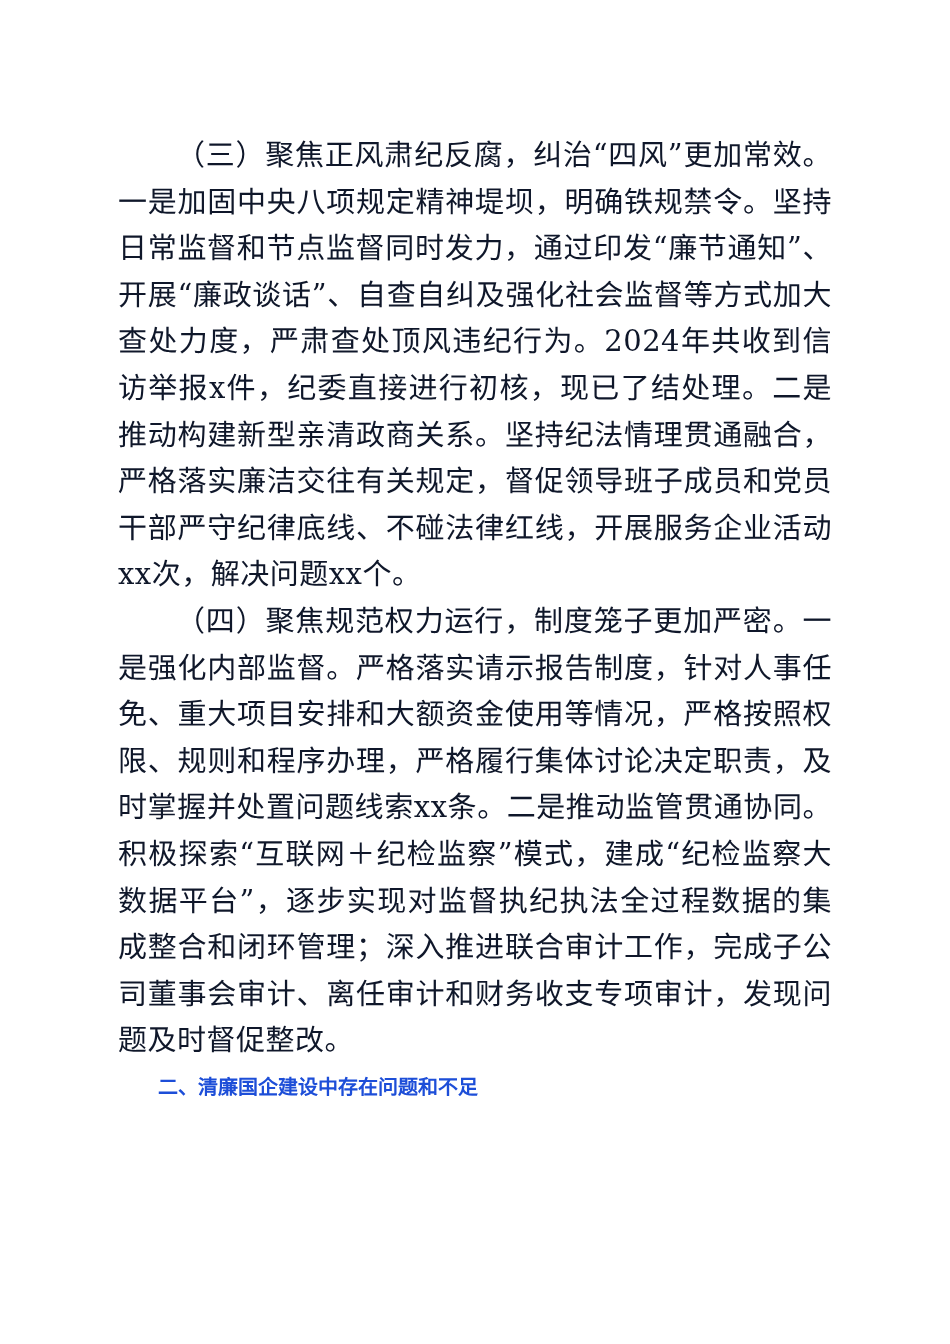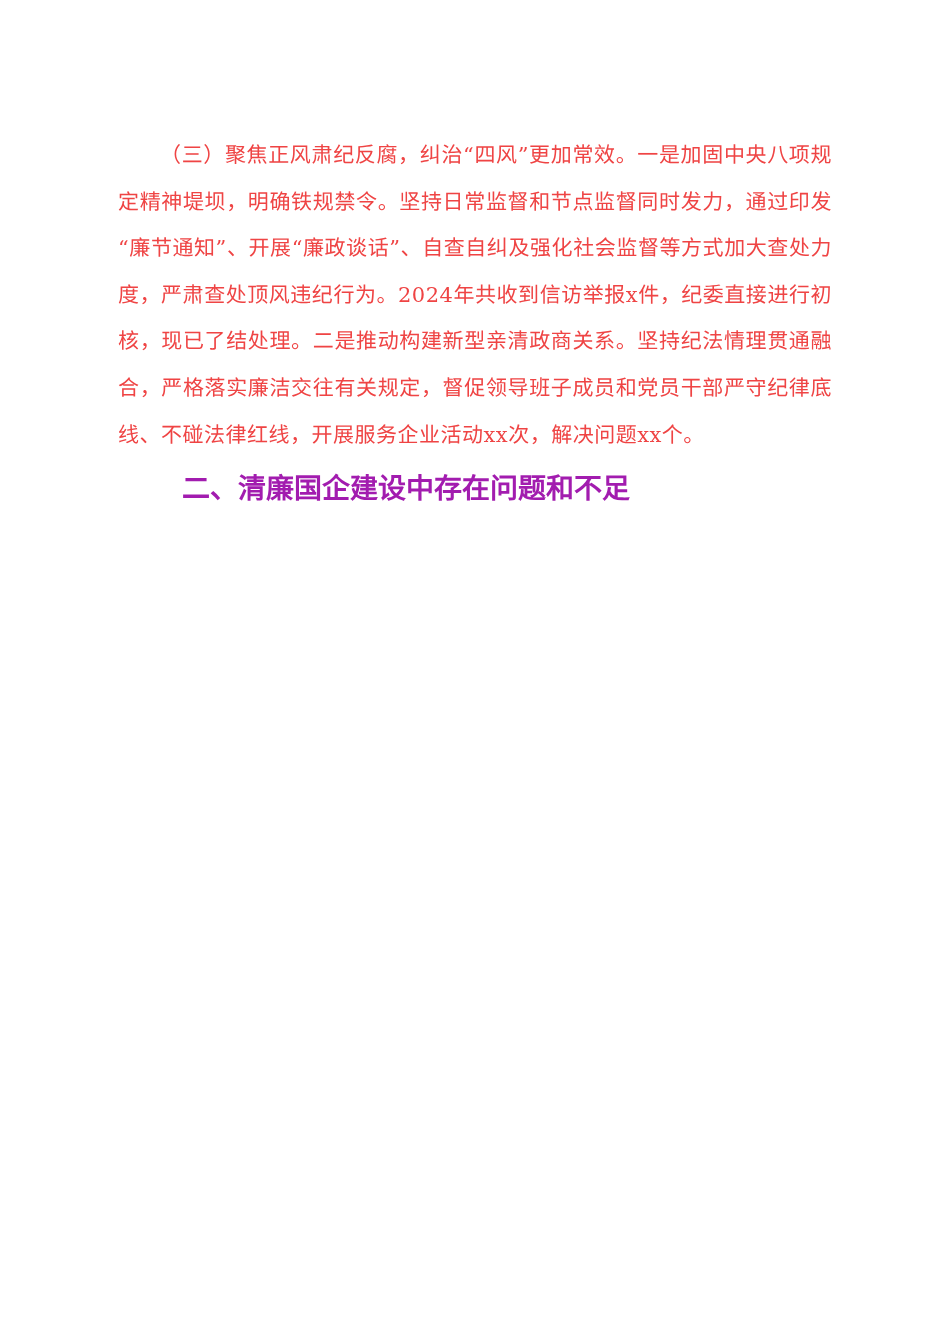--- a/index.html
+++ b/index.html
@@ -18,50 +18,51 @@
   }
   .text-column {
     position: absolute;
     left: 118px;
     top: 132px;
     width: 714px;
   }
   
   .para {
     font-family: "DejaVu Serif", "Liberation Serif", serif;
-    font-size: 21px;
+    font-size: 29px;
     line-height: 46.6px;
-    color: #ef4444;
+    color: #0f172a;
     text-align: justify;
     text-justify: inter-ideograph;
     text-indent: 2em;
     margin: 0;
     letter-spacing: 0.5px;
     font-weight: 400;
     -webkit-font-smoothing: antialiased;
   }
   
   .heading {
     font-family: "DejaVu Sans", "Liberation Sans", sans-serif;
-    font-size: 28px;
+    font-size: 20px;
     line-height: 46.6px;
-    color: #a21caf;
+    color: #1d4ed8;
     text-indent: 2em;
-    margin: 8px;
+    margin: 0;
     font-weight: 700;
     letter-spacing: 0px;
     text-align: left;
   }
 </style>
 </head>
 <body>
 
 <div class="page">
   <div class="text-column">
 
     <p class="para">（三）聚焦正风肃纪反腐，纠治“四风”更加常效。一是加固中央八项规定精神堤坝，明确铁规禁令。坚持日常监督和节点监督同时发力，通过印发“廉节通知”、开展“廉政谈话”、自查自纠及强化社会监督等方式加大查处力度，严肃查处顶风违纪行为。2024年共收到信访举报x件，纪委直接进行初核，现已了结处理。二是推动构建新型亲清政商关系。坚持纪法情理贯通融合，严格落实廉洁交往有关规定，督促领导班子成员和党员干部严守纪律底线、不碰法律红线，开展服务企业活动xx次，解决问题xx个。</p>
 
+    <p class="para">（四）聚焦规范权力运行，制度笼子更加严密。一是强化内部监督。严格落实请示报告制度，针对人事任免、重大项目安排和大额资金使用等情况，严格按照权限、规则和程序办理，严格履行集体讨论决定职责，及时掌握并处置问题线索xx条。二是推动监管贯通协同。积极探索“互联网＋纪检监察”模式，建成“纪检监察大数据平台”，逐步实现对监督执纪执法全过程数据的集成整合和闭环管理；深入推进联合审计工作，完成子公司董事会审计、离任审计和财务收支专项审计，发现问题及时督促整改。</p>
 
     <h2 class="heading">二、清廉国企建设中存在问题和不足</h2>
 
 
   </div>
 </div>
 
 </body></html>

